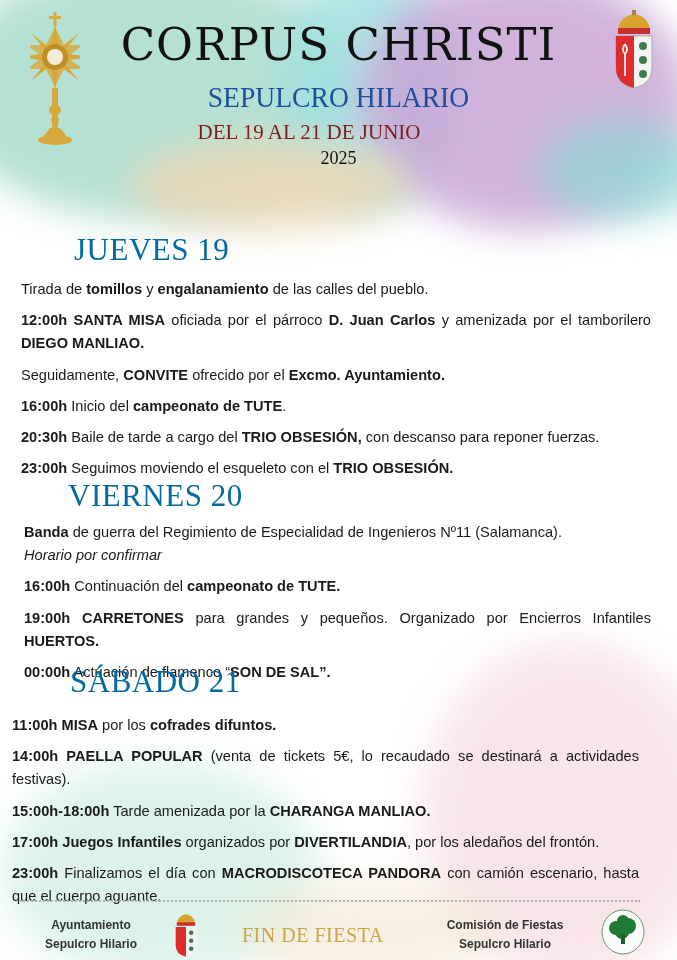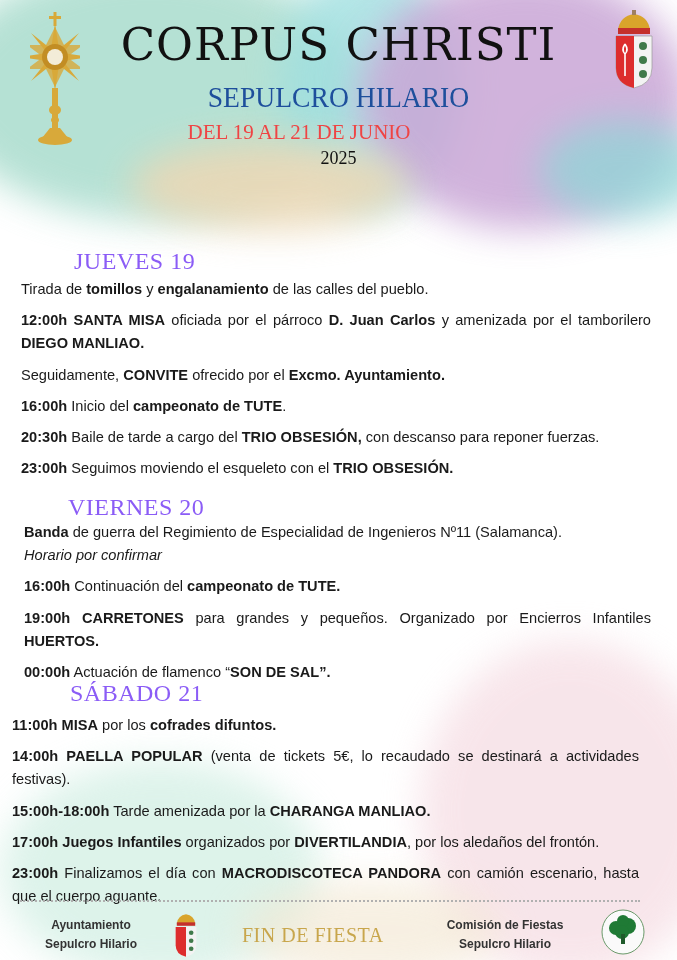--- a/index.html
+++ b/index.html
@@ -2,23 +2,23 @@
 <html><head>
 <meta charset="utf-8">
 <style>
   html, body { margin:0; padding:0; }
   body { width:677px; height:960px; overflow:hidden; position:relative; background:#ffffff; font-family:"Liberation Sans", sans-serif; }
   .bg { position:absolute; inset:0; overflow:hidden; }
   .blob { position:absolute; border-radius:50%; filter:blur(18px); }
   .header { position:absolute; left:0; top:0; width:677px; height:230px; }
   .title { position:absolute; left:0; width:677px; text-align:center; top:18px; font-family:"DejaVu Serif", serif; font-size:45px; color:#111; letter-spacing:1px; }
   .subtitle { position:absolute; left:0; width:677px; text-align:center; top:80px; font-family:"Liberation Serif", serif; font-size:30px; color:#1e4f9c; transform:scaleX(0.92); }
-  .dates { position:absolute; left:0; width:598px; text-align:center; top:120px; font-family:"Liberation Serif", serif; font-size:21px; color:#ef4444; }
+  .dates { position:absolute; left:0; width:598px; text-align:center; top:120px; font-family:"Liberation Serif", serif; font-size:21px; color:#7f1d1d;padding-left:10px; }
   .year { position:absolute; left:0; width:677px; text-align:center; top:148px; font-family:"Liberation Serif", serif; font-size:18px; color:#111; }
-  .day { position:absolute; font-family:"Liberation Serif", serif; font-size:24px; color:#8b5cf6; letter-spacing:0.5px;margin-top:16px; }
+  .day { position:absolute; font-family:"Liberation Serif", serif; font-size:31px; color:#0369a1; letter-spacing:0.5px; }
   .sec { position:absolute; font-size:14.6px; line-height:23.2px; color:#1a1a1a; transform-origin:left top; }
   .sec p { margin:8px; }
   .j { text-align:justify; text-align-last:left; }
   b { font-weight:bold; }
   .footer-line { position:absolute; left:20px; width:620px; top:900px; border-top:2px dotted #b0b0b0; }
   .ft { position:absolute; text-align:center; font-weight:bold; font-size:12px; color:#333; line-height:19px; }
   .fin { position:absolute; left:242px; top:924px; font-family:"Liberation Serif", serif; font-size:20px; color:#c8a64c; letter-spacing:0.5px; }
 </style>
 </head>
 <body>

